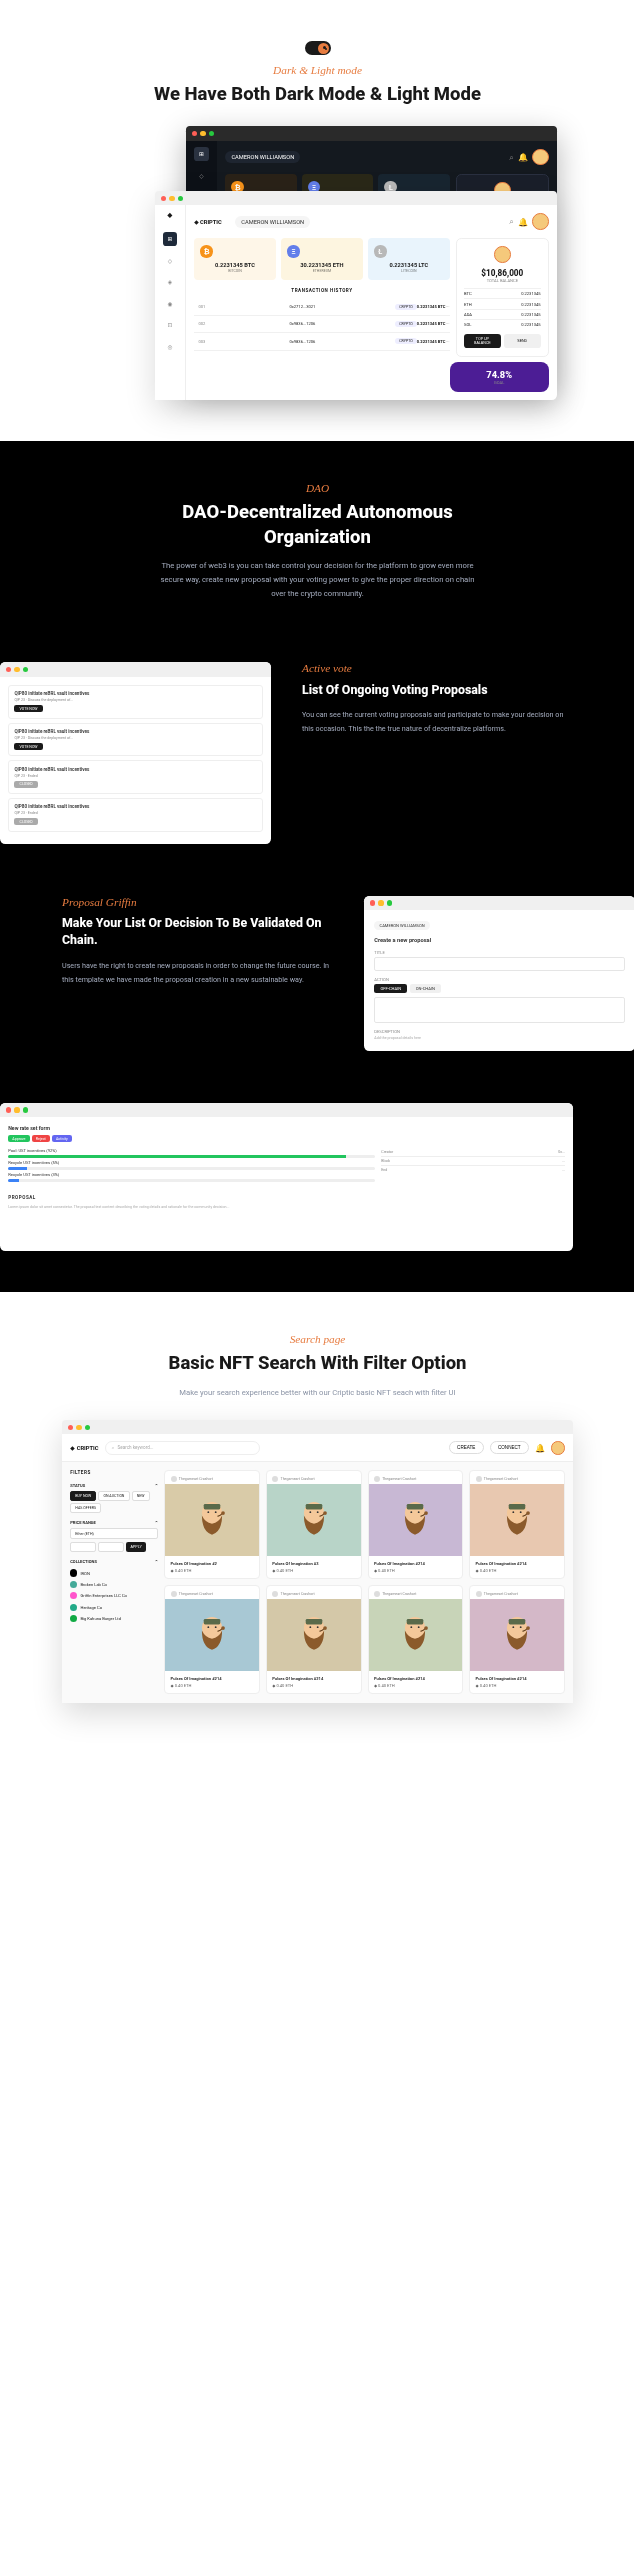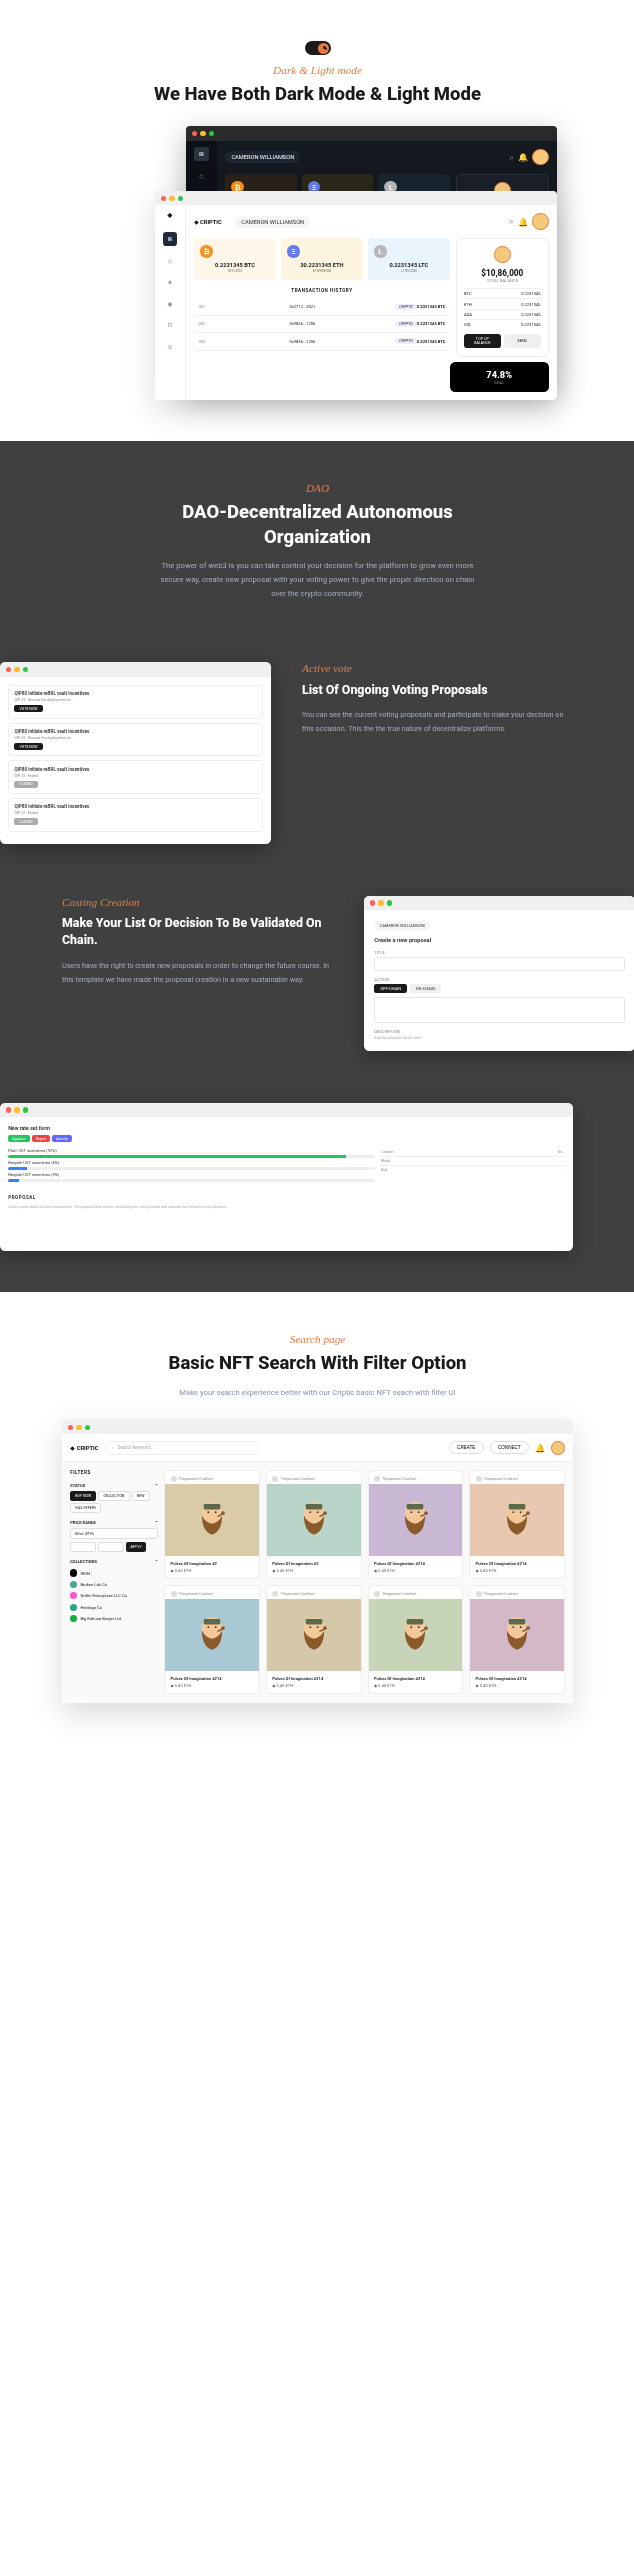--- a/index.html
+++ b/index.html
@@ -1,19 +1,19 @@
 <!DOCTYPE html>
 <html style="font-size:8.2px"><head>
 <meta charset="utf-8">
 <style>
 * { margin: 0; padding: 0; box-sizing: border-box; }
 body { font-family: -apple-system, BlinkMacSystemFont, 'Segoe UI', Roboto, sans-serif; width: 635px; background: #fff; }
 
 .section { padding: 41px 62px; }
-.section-dark { background: #404040; color: #fff; }
+.section-dark { background: #000000; color: #fff; }
 .section-light { background: #fff; color: #1a1a1a; }
 
 .center { text-align: center; }
 .eyebrow { font-family: Georgia, serif; font-style: italic; color: #e77c40; font-size: 11.3px; margin-bottom: 6.2px; }
 .h1 { font-size: 18.5px; font-weight: 800; margin-bottom: 10.3px; line-height: 1.3; }
 .subtitle { font-size: 7.7px; color: #8a93a5; line-height: 1.8; max-width: 319px; margin: 0 auto 20.6px; }
 .subtitle-dark { color: #a5adbf; }
 
 .toggle-icon { width: 26px; height: 14.4px; background: #1a1a1a; border-radius: 7.2px; margin: 0 auto 8.2px; position: relative; }
 .toggle-icon::after { content: ''; position: absolute; right: 1.5px; top: 1.5px; width: 11.3px; height: 11.3px; background: #e77c40; border-radius: 50%; }
@@ -57,21 +57,21 @@
 .balance-card { width: 93px; background: #fff; border: 0.5px solid #eee; border-radius: 5.2px; padding: 7.2px; margin-left: 6.2px; }
 .balance-card.dark { background: #1a1f2a; border-color: #2a3040; }
 .balance-card .avatar { margin: 0 auto 5.2px; }
 .balance-card .bv { text-align: center; font-size: 8.2px; font-weight: 800; }
 .balance-card .bs { text-align: center; font-size: 4.1px; color: #888; margin-bottom: 5.2px; }
 .balance-card .br { font-size: 4.1px; display: flex; justify-content: space-between; padding: 2.1px 0; border-top: 0.5px solid #f0f0f0; }
 .balance-card .btn-row { display: flex; gap: 3.1px; margin-top: 5.2px; }
 .balance-card .btn-row button { flex: 1; font-size: 3.6px; padding: 3.1px; border-radius: 3.1px; border: none; }
 .btn-dark { background: #1a1a1a; color: #fff; } .btn-light { background: #f0f0f0; }
 .progress-card { background: #1a1f2a; color: #fff; border-radius: 5.2px; padding: 7.2px; margin-top: 5.2px; }
-.progress-card.light-bg { background: #000000; }
+.progress-card.light-bg { background: #4c1d95; border-radius: 8px; }
 .progress-card .pv { font-size: 9.3px; font-weight: 800; } .progress-card .pl { font-size: 4.1px; color: #888; }
 
 .tx-section { flex: 1; }
 .tx-title { font-size: 4.6px; font-weight: 700; letter-spacing: 0.5px; margin-bottom: 5.2px; }
 .tx-row { display: flex; justify-content: space-between; align-items: center; font-size: 4.1px; padding: 5.2px 0; border-bottom: 0.5px solid #f0f0f0; }
 .tx-row span:first-child { color: #888; width: 15.5px; }
 .tx-row span:nth-child(2) { flex: 1; }
 .tx-row .tag { padding: 1px 4.1px; border-radius: 4.1px; font-size: 3.6px; }
 .tx-row .amt { font-weight: 700; }
 
@@ -335,21 +335,21 @@
     </div>
     <div class="dao-text">
       <div class="eyebrow">Active vote</div>
       <h3>List Of Ongoing Voting Proposals</h3>
       <p>You can see the current voting proposals and participate to make your decision on this occasion. This the the true nature of decentralize platforms.</p>
     </div>
   </div>
 
   <div class="dao-row">
     <div class="dao-text">
-      <div class="eyebrow">Casting Creation</div>
+      <div class="eyebrow">Proposal Griffin</div>
       <h3>Make Your List Or Decision To Be Validated On Chain.</h3>
       <p>Users have the right to create new proposals in order to change the future course. In this template we have made the proposal creation in a new sustainable way.</p>
     </div>
     <div class="dao-shot" style="margin-right:-62px;">
       <div class="browser-chrome light">
           <div class="dot dot-r"></div>
           <div class="dot dot-y"></div>
           <div class="dot dot-g"></div>
         </div>
       <div class="dao-shot-body prop-form">

